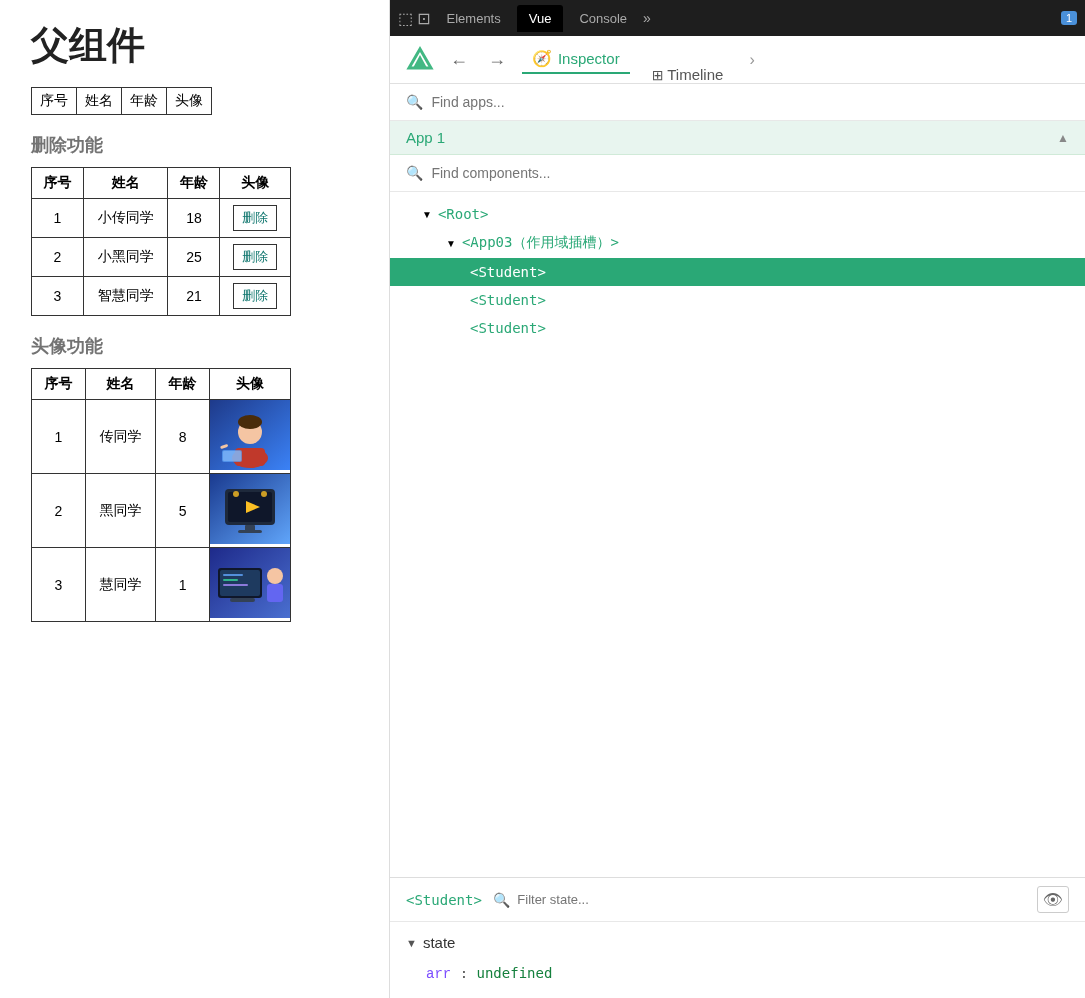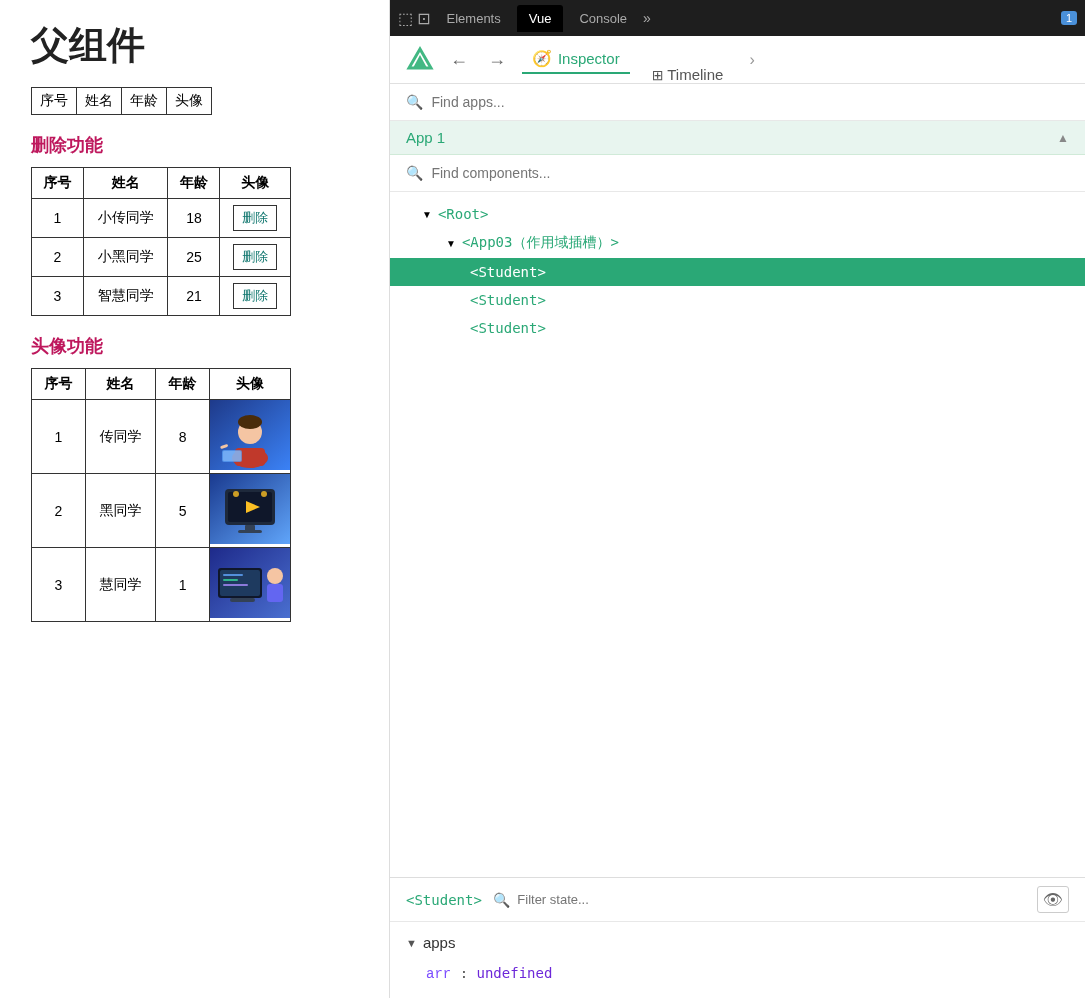--- a/index.html
+++ b/index.html
@@ -16,21 +16,21 @@
     }
     .left-panel h1 {
       font-size: 38px;
       font-weight: bold;
       color: #222;
       margin-bottom: 16px;
     }
     .section-header {
       font-size: 18px;
       font-weight: bold;
-      color: #be185d;
+      color: #737373;
       margin: 18px 0 10px 0;
     }
     
     .simple-header {
       display: flex;
       border: 1px solid #333;
       width: fit-content;
       margin-bottom: 16px;
     }
     .simple-header span {
@@ -277,21 +277,21 @@
       color: #333;
       font-weight: 500;
     }
     .prop-row {
       padding: 4px 0 4px 20px;
       font-size: 14px;
       font-family: monospace;
     }
     .prop-key { color: #7c4dff; font-family: Liberation Mono, monospace; }
     .prop-colon { color: #555; }
-    .prop-value { color: #6d28d9; }
+    .prop-value { color: #15803d; }
 
     
     .main-content {
       display: flex;
       flex-direction: column;
       flex: 1;
       overflow: hidden;
     }
   </style>
 </head>
@@ -511,21 +511,21 @@
         <span class="component-label">&lt;Student&gt;</span>
         <div class="filter-input">
           <span style="color:#999;font-size:14px;">🔍</span>
           <input type="text" placeholder="Filter state..." style="font-size: 13px; color: rgb(153, 153, 153); border: none; outline: none; background: transparent; flex: 1 1 0%;">
         </div>
         <span class="eye-icon">👁</span>
       </div>
       <div class="props-section">
         <div class="props-title">
           <span class="props-arrow">▼</span>
-          <span class="props-label">apps</span>
+          <span class="props-label">state</span>
         </div>
         <div class="prop-row">
           <span class="prop-key">arr</span>
           <span class="prop-colon">: </span>
           <span class="prop-value">undefined</span>
         </div>
       </div>
     </div>
   </div>
 </div>

